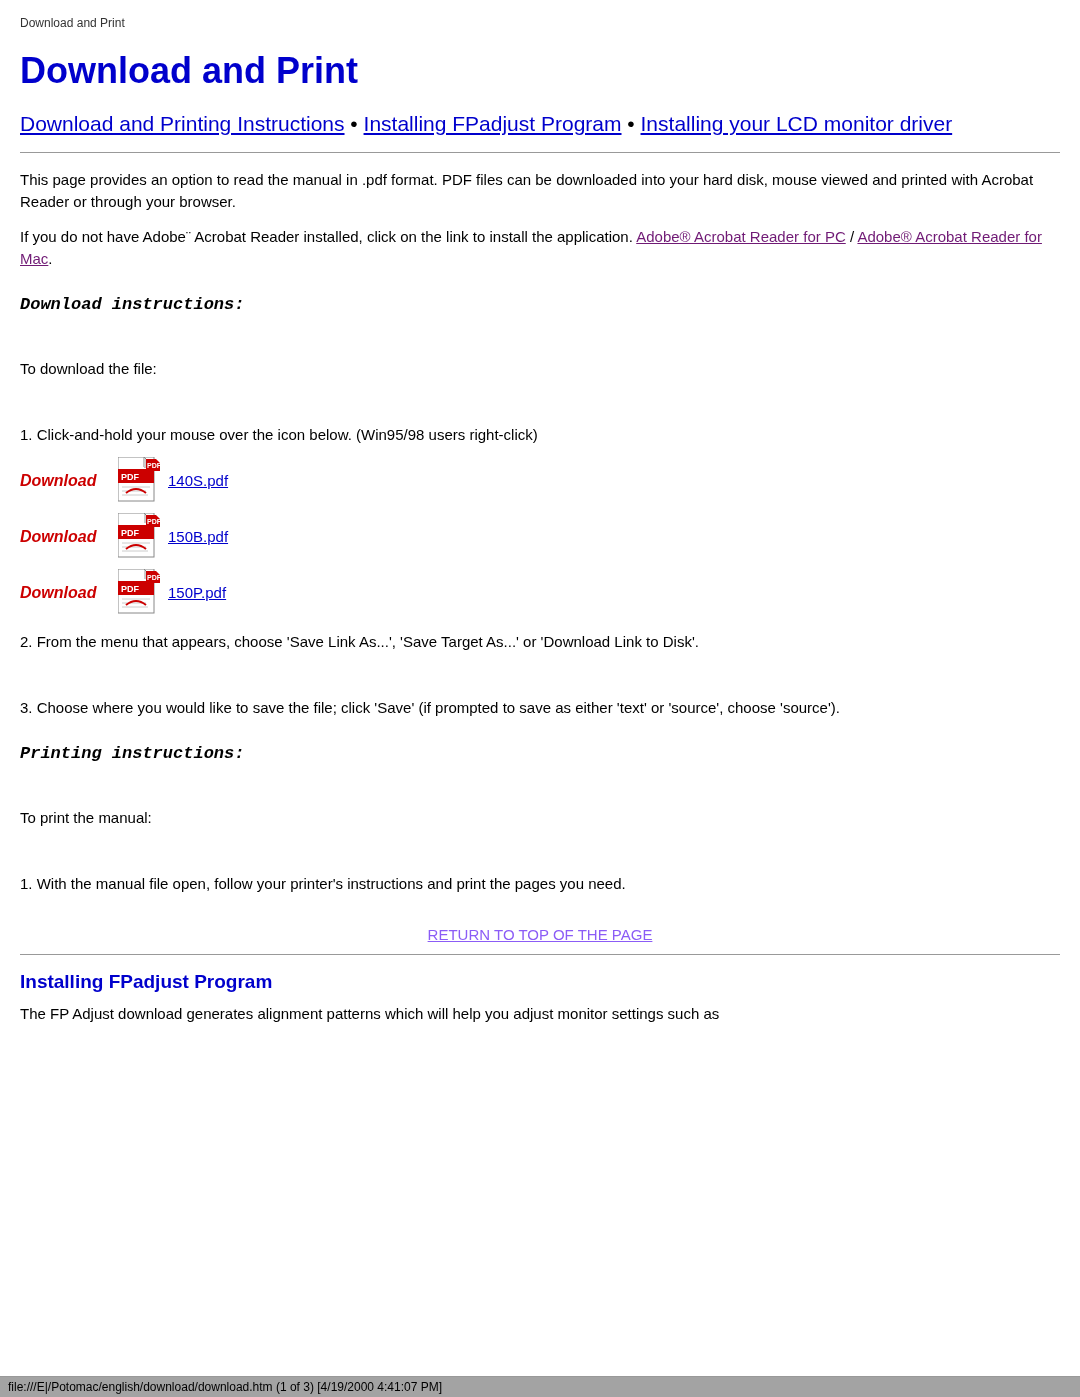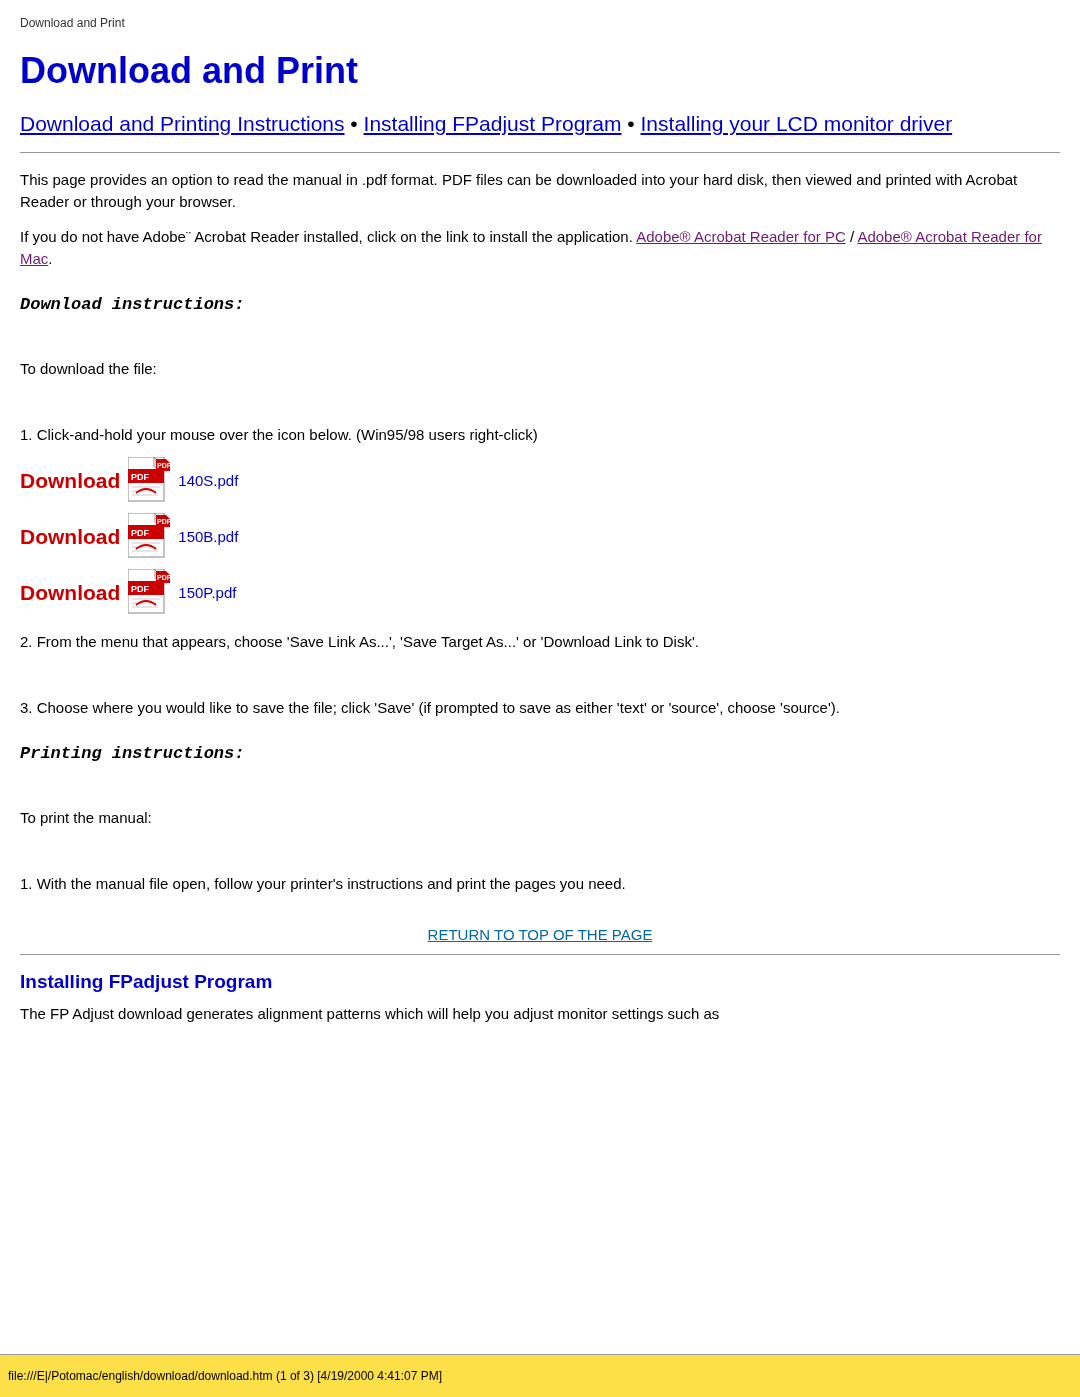--- a/index.html
+++ b/index.html
@@ -68,88 +68,90 @@
     }
     .download-row {
       display: flex;
       align-items: center;
       margin: 8px 0;
       gap: 8px;
     }
     .download-label {
       color: #cc0000;
       font-family: Arial, sans-serif;
-      font-size: 21px;
+      font-size: 16px;
       font-weight: bold;
       min-width: 90px;
+      font-style: italic;
     }
     .pdf-icon {
       width: 42px;
       height: 48px;
       position: relative;
       display: inline-block;
       flex-shrink: 0;
     }
     .pdf-icon svg {
       width: 42px;
       height: 48px;
     }
     .pdf-link {
       color: #0000cc;
+      text-decoration: underline;
       font-family: Arial, sans-serif;
       font-size: 15px;
     }
     .return-link-container {
       text-align: center;
       margin: 30px 0 10px 0;
     }
     .return-link-container a {
-      color: #0369a1;
+      color: #8b5cf6;
       text-decoration: underline;
       font-family: Arial, sans-serif;
       font-size: 15px;
     }
     h2.installing-heading {
       font-family: Arial, sans-serif;
       font-size: 19px;
       font-weight: bold;
       color: #0000cc;
       margin: 16px 0 10px 0;
     }
     .status-bar {
       position: fixed;
       bottom: 0;
       left: 0;
       width: 100%;
-      background: #fde047;
+      background: #a3a3a3;
       border-top: 1px solid #999;
       font-family: Arial, sans-serif;
       font-size: 12px;
-      padding: 14px 8px;
+      padding: 3px 8px;
       color: #000;
     }
   </style>
 </head>
 <body>
 
 <div id="browser-title-bar">Download and Print</div>
 
 <h1 class="page-title">Download and Print</h1>
 
 <div class="nav-links">
   <a>Download and Printing Instructions</a>
   <span class="nav-separator"> • </span>
   <a>Installing FPadjust Program</a>
   <span class="nav-separator"> • </span>
   <a>Installing your LCD monitor driver</a>
 </div>
 
 <hr class="divider">
 
-<p class="body-text">This page provides an option to read the manual in .pdf format. PDF files can be downloaded into your hard disk, then viewed and printed with Acrobat Reader or through your browser.</p>
+<p class="body-text">This page provides an option to read the manual in .pdf format. PDF files can be downloaded into your hard disk, mouse viewed and printed with Acrobat Reader or through your browser.</p>
 
 <p class="body-text">
   <span>If you do not have Adobe¨ Acrobat Reader installed, click on the link to install the application. </span><a>Adobe® Acrobat Reader for PC</a><span> / </span><a>Adobe® Acrobat Reader for Mac</a><span>.</span>
 </p>
 
 <h2 class="section-heading">Download instructions:</h2>
 
 <p class="step-text">To download the file:</p>
 <p class="step-text">1. Click-and-hold your mouse over the icon below. (Win95/98 users right-click)</p>
 

